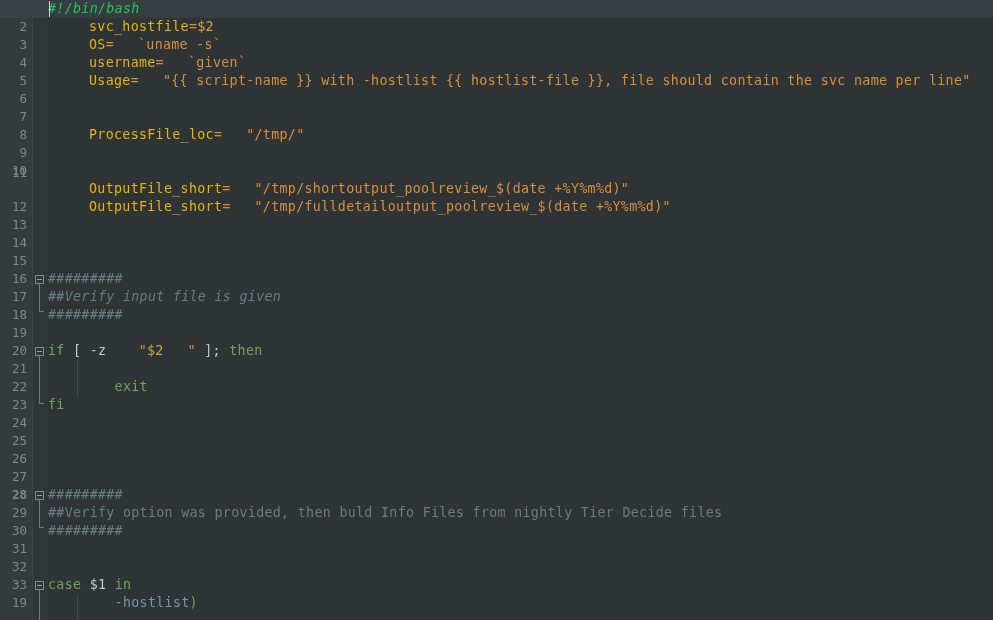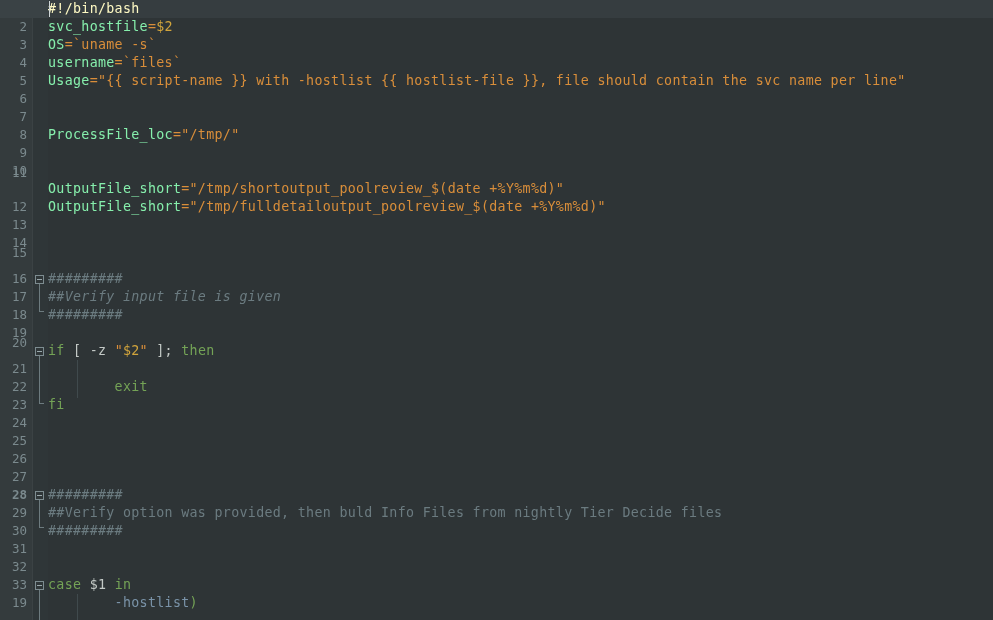--- a/index.html
+++ b/index.html
@@ -97,27 +97,27 @@
   .caret {
     position: absolute;
     width: 1px;
     height: 16px;
     background: #cfd6d8;
     z-index: 4;
   }
 
   
   .t-comment  { color: #6b7b80; }
-  .t-var      { color: #86efac; }
+  .t-var      { color: #eab308; margin-left: 41px; }
   .t-op       { color: #d98e3a; }
-  .t-str      { color: #d98e3a; }
+  .t-str      { color: #d98e3a; margin-left: 24px; }
   .t-dollar   { color: #d1a43c; }
   .t-kw       { color: #74a356; }
   .t-plain    { color: #c3c9c6; }
-  .t-shebang  { color: #fef9c3; }
+  .t-shebang  { color: #22c55e; font-style: italic; }
   .t-opt      { color: #7a93a8; }
 
   
   .fold-box {
     position: absolute;
     width: 9px;
     height: 9px;
     border: 1px solid #7d8c90;
     background: #2f3638;
     box-sizing: border-box;
@@ -167,26 +167,26 @@
       <div class="lineno" style="top: 72px;">5</div>
       <div class="lineno" style="top: 90px;">6</div>
       <div class="lineno" style="top: 108px;">7</div>
       <div class="lineno" style="top: 126px;">8</div>
       <div class="lineno" style="top: 144px;">9</div>
       <div class="lineno" style="top: 162px;">10</div>
       <div class="lineno" style="top: 164px;">11</div>
       <div class="lineno" style="top: 198px;">12</div>
       <div class="lineno" style="top: 216px; padding-left: 11px;">13</div>
       <div class="lineno" style="top: 234px;">14</div>
-      <div class="lineno" style="top: 244px; margin-left: 45px;">15</div>
+      <div class="lineno" style="top: 252px; margin-left: 45px;">15</div>
       <div class="lineno" style="top: 270px;">16</div>
       <div class="lineno" style="top: 288px;">17</div>
       <div class="lineno" style="top: 306px; margin-left: 28px;">18</div>
       <div class="lineno" style="top: 324px;">19</div>
-      <div class="lineno" style="top: 334px;">20</div>
+      <div class="lineno" style="top: 342px;">20</div>
       <div class="lineno" style="top: 360px;">21</div>
       <div class="lineno" style="top: 378px;">22</div>
       <div class="lineno" style="top: 396px;">23</div>
       <div class="lineno" style="top: 414px;">24</div>
       <div class="lineno" style="top: 432px;">25</div>
       <div class="lineno" style="top: 450px; padding-left: 16px;">26</div>
       <div class="lineno" style="top: 468px;">27</div>
       <div class="lineno" style="top: 486px; font-weight: bold;">28</div>
       <div class="lineno" style="top: 504px;">29</div>
       <div class="lineno" style="top: 522px;">30</div>
@@ -194,21 +194,21 @@
       <div class="lineno" style="top: 558px;">32</div>
       <div class="lineno" style="top: 576px;">33</div>
       <div class="lineno" style="top: 594px;">19</div>
     </div>
   <div class="foldcol" id="foldcol"></div>
 
   <div class="codearea" id="codearea">
       <div class="code-line" style="top: 0px;"><span class="t-shebang">#!/bin/bash</span></div>
       <div class="code-line" style="top: 18px;"><span class="t-var">svc_hostfile</span><span class="t-op">=</span><span class="t-dollar">$2</span></div>
       <div class="code-line" style="top: 36px;"><span class="t-var">OS</span><span class="t-op">=</span><span class="t-str">`uname -s`</span></div>
-      <div class="code-line" style="top: 54px;"><span class="t-var">username</span><span class="t-op">=</span><span class="t-str">`files`</span></div>
+      <div class="code-line" style="top: 54px;"><span class="t-var">username</span><span class="t-op">=</span><span class="t-str">`given`</span></div>
       <div class="code-line" style="top: 72px;"><span class="t-var">Usage</span><span class="t-op">=</span><span class="t-str">"{{ script-name }} with -hostlist {{ hostlist-file }}, file should contain the svc name per line"</span></div>
       <div class="code-line" style="top: 90px;"></div>
       <div class="code-line" style="top: 108px;"></div>
       <div class="code-line" style="top: 126px;"><span class="t-var">ProcessFile_loc</span><span class="t-op">=</span><span class="t-str">"/tmp/"</span></div>
       <div class="code-line" style="top: 144px;"></div>
       <div class="code-line" style="top: 162px;"></div>
       <div class="code-line" style="top: 180px;"><span class="t-var">OutputFile_short</span><span class="t-op">=</span><span class="t-str">"/tmp/shortoutput_poolreview_$(date +%Y%m%d)"</span></div>
       <div class="code-line" style="top: 198px;"><span class="t-var">OutputFile_short</span><span class="t-op">=</span><span class="t-str">"/tmp/fulldetailoutput_poolreview_$(date +%Y%m%d)"</span></div>
       <div class="code-line" style="top: 216px;"></div>
       <div class="code-line" style="top: 234px;"></div>

